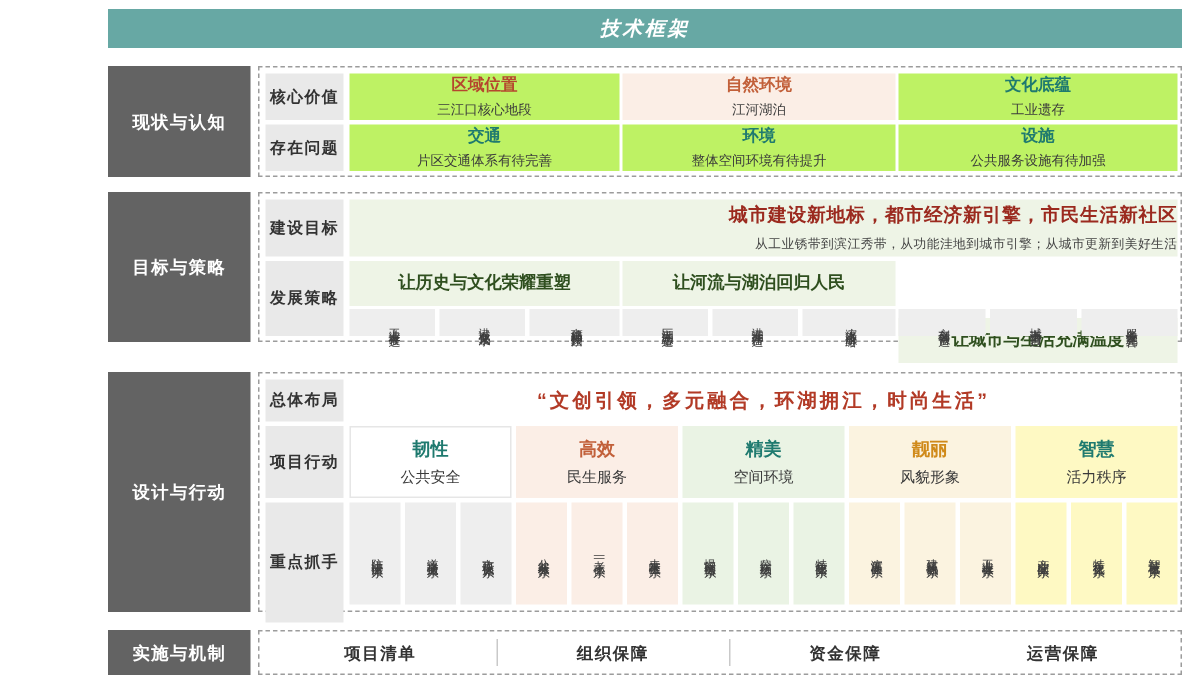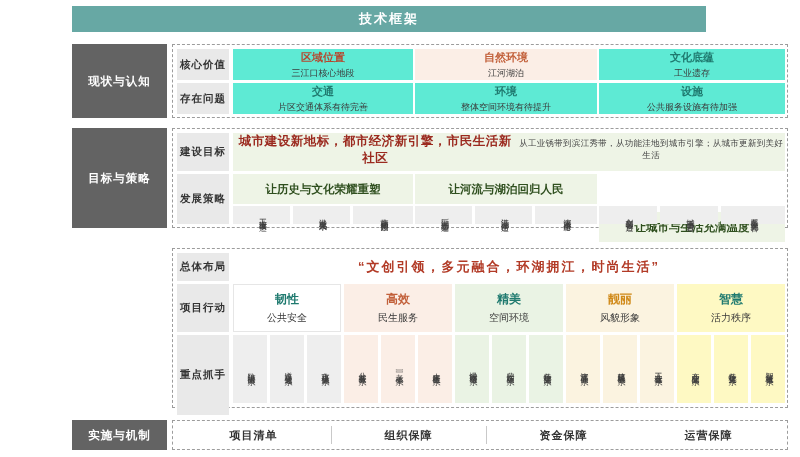--- a/index.html
+++ b/index.html
@@ -7,24 +7,24 @@
     width:800px;height:457px;
     background:#ffffff;
     font-family:"Liberation Sans","DejaVu Sans",sans-serif;
     overflow:hidden;
     position:relative;
   }
   .page{position:relative;width:800px;height:457px;}
 
   
   .title-bar{
-    position:absolute;left:72px;top:6px;width:634px;height:26px;
+    position:absolute;left:72px;top:6px;width:716px;height:26px;
     background:#67a8a4;color:#ffffff;
     display:flex;align-items:center;justify-content:center;
-    font-size:13px;font-weight:bold;letter-spacing:2px;
+    font-size:13px;font-weight:bold;letter-spacing:2px;font-style:italic;
   }
 
   
   .stage{
     position:absolute;left:72px;
     background:#636363;color:#ffffff;
     display:flex;align-items:center;justify-content:center;
     font-size:11.5px;font-weight:bold;letter-spacing:1px;
   }
   #stage0{top:44px;width:95px;height:74px;}
@@ -55,32 +55,32 @@
   
   .cell{
     position:absolute;box-sizing:border-box;
     display:flex;flex-direction:column;align-items:center;justify-content:center;
     text-align:center;line-height:1.35;
   }
   .cell .t1{font-size:11px;font-weight:bold;}
   .cell .t2{font-size:9px;color:#3b3b3b;margin-top:2px;}
 
   
-  .c-teal{background:#5eead4;}
+  .c-teal{background:#bef264;}
   .c-peach{background:#fbeee6;}
   .c-green{background:#eaf3e4;}
   .c-grey{background:#eeeeee;}
   .c-blue{background:#fef9c3;}
   .c-yellow{background:#fbf3e0;}
   .c-white{background:#ffffff;}
 
   
   .goalbox{
     position:absolute;background:#eef4e6;box-sizing:border-box;
-    display:flex;flex-direction:row;align-items:flex-start;justify-content:center;
+    display:flex;flex-direction:column;align-items:flex-end;justify-content:center;
     text-align:center;
   }
   .goal-main{font-size:12.5px;font-weight:bold;color:#9b2a1f;letter-spacing:.5px;}
   .goal-sub{font-size:8.5px;color:#444;margin-top:5px;letter-spacing:.3px;}
 
   .strat{
     position:absolute;background:#eef4e6;box-sizing:border-box;
     display:flex;align-items:center;justify-content:center;text-align:center;
     font-size:11.5px;font-weight:bold;color:#2f4f1f;line-height:1.4;padding:0 6px;
   }
@@ -122,20 +122,21 @@
 </style>
 </head>
 <body>
 
 <div class="page">
 
   <div class="title-bar">技术框架</div>
 
   <div class="stage" id="stage0">现状与认知</div>
   <div class="stage" id="stage1">目标与策略</div>
+  <div class="stage" id="stage2">设计与行动</div>
   <div class="stage" id="stage3">实施与机制</div>
 
   <div class="panel" id="panel0">
     <div class="rowlabel" style="left:4px;top:4px;width:52px;height:31px;">核心价值</div>
     <div class="rowlabel" style="left:4px;top:38px;width:52px;height:31px;">存在问题</div>
 
     <div class="cell c-teal" style="left:60px;top:4px;width:180px;height:31px;">
       <span class="t1" style="color:#b5472e">区域位置</span>
       <span class="t2">三江口核心地段</span>
     </div>

